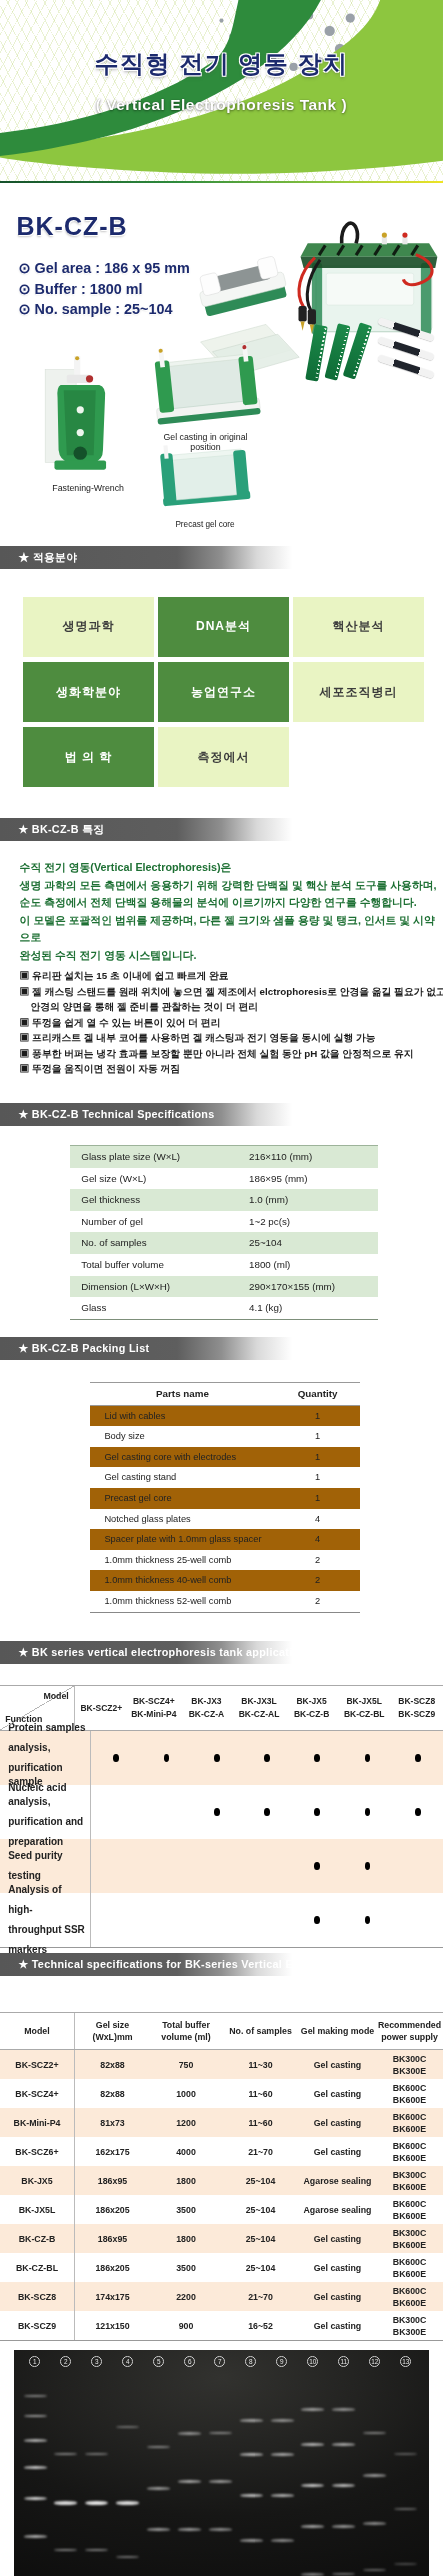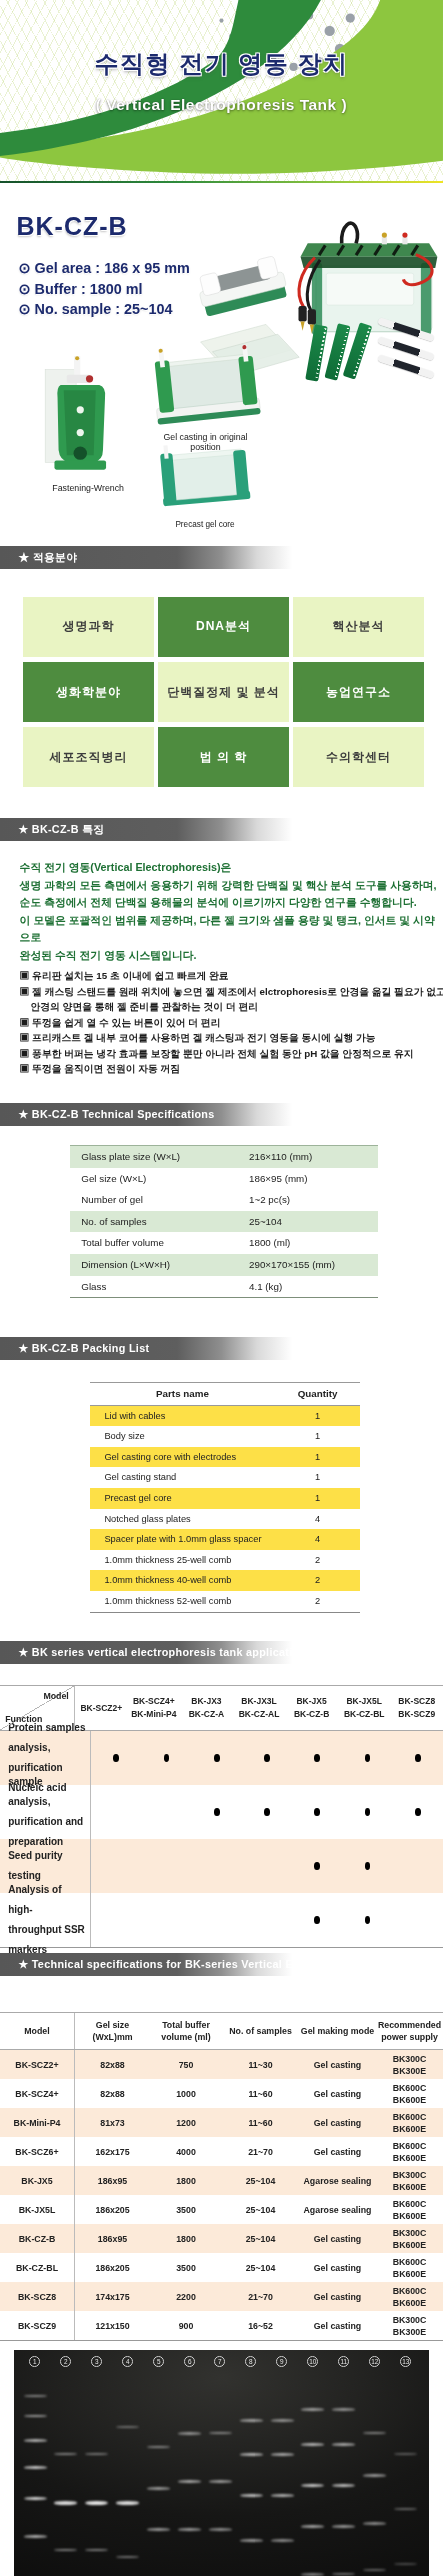--- a/index.html
+++ b/index.html
@@ -78,21 +78,21 @@
   .tlbl{width:179px;padding-left:11.3px;box-sizing:border-box;}
   .tval{flex:1;}
 
   
   #packing-table{position:absolute;left:90px;top:1382px;width:270px;
     border-top:1px solid #999;border-bottom:1px solid #888;}
   .phead{display:flex;height:21.6px;line-height:21.6px;font-size:9.8px;color:#222;
     border-bottom:1px solid #999;font-weight:600;}
   .ph1{width:185px;text-align:center;} .ph2{flex:1;text-align:center;}
   .prow{display:flex;height:20.6px;line-height:20.6px;font-size:9.3px;color:#222;}
-  .prow.alt{background:#fde047;}
+  .prow.alt{background:#a16207;}
   .ppart{width:185px;padding-left:14.4px;box-sizing:border-box;}
   .pqty{flex:1;text-align:center;}
 
   
   #applist-table{position:absolute;left:0;top:1685px;width:443px;
     border-top:1px solid #aaa;border-bottom:1px solid #999;}
   .al-head{display:flex;height:44px;border-bottom:0.8px solid #aaa;}
   #al-corner{width:75px;position:relative;box-sizing:border-box;border-right:0.8px solid #bbb;
     background:linear-gradient(to bottom right,transparent 49.5%,#b4b4b4 49.5%,#b4b4b4 50.6%,transparent 50.6%);}
   #al-corner .c-top{position:absolute;right:5.2px;top:5.2px;font-size:8.8px;font-weight:bold;color:#222;}
@@ -277,25 +277,24 @@
 <div class="caption" id="cap-casting">Gel casting in original position</div>
 <div class="caption" id="cap-wrench">Fastening-Wrench</div>
 <div class="caption" id="cap-precast">Precast gel core</div>
 
 <div class="sbar" id="bar-app">★ 적용분야</div>
 <div id="app-grid">
     <div class="gcell">생명과학</div>
     <div class="gcell dark">DNA분석</div>
     <div class="gcell">핵산분석</div>
     <div class="gcell dark">생화학분야</div>
-    <div class="gcell">단백질정제 및 분석</div>
     <div class="gcell dark">농업연구소</div>
     <div class="gcell">세포조직병리</div>
     <div class="gcell dark">법 의 학</div>
-    <div class="gcell">수의학센터</div>
+    <div class="gcell">측정에서</div>
   </div>
 
 <div class="sbar" id="bar-feat">★ BK-CZ-B 특징</div>
 <div id="features-intro">
     <div class="intro-line">수직 전기 영동(Vertical Electrophoresis)은</div>
     <div class="intro-line">생명 과학의 모든 측면에서 응용하기 위해 강력한 단백질 및 핵산 분석 도구를 사용하며,</div>
     <div class="intro-line">순도 측정에서 전체 단백질 용해물의 분석에 이르기까지 다양한 연구를 수행합니다.</div>
     <div class="intro-line">이 모델은 포괄적인 범위를 제공하며, 다른 젤 크기와 샘플 용량 및 탱크, 인서트 및 시약으로</div>
     <div class="intro-line">완성된 수직 전기 영동 시스템입니다.</div>
   </div>
@@ -303,20 +302,24 @@
 
 <div class="sbar" id="bar-tech">★ BK-CZ-B Technical Specifications</div>
 <div id="tech-table">
     <div class="trow alt">
       <div class="tlbl">Glass plate size (W×L)</div>
       <div class="tval">216×110 (mm)</div>
     </div>
     <div class="trow">
       <div class="tlbl">Gel size (W×L)</div>
       <div class="tval">186×95 (mm)</div>
+    </div>
+    <div class="trow alt">
+      <div class="tlbl">Gel thickness</div>
+      <div class="tval">1.0 (mm)</div>
     </div>
     <div class="trow">
       <div class="tlbl">Number of gel</div>
       <div class="tval">1~2 pc(s)</div>
     </div>
     <div class="trow alt">
       <div class="tlbl">No. of samples</div>
       <div class="tval">25~104</div>
     </div>
     <div class="trow">

